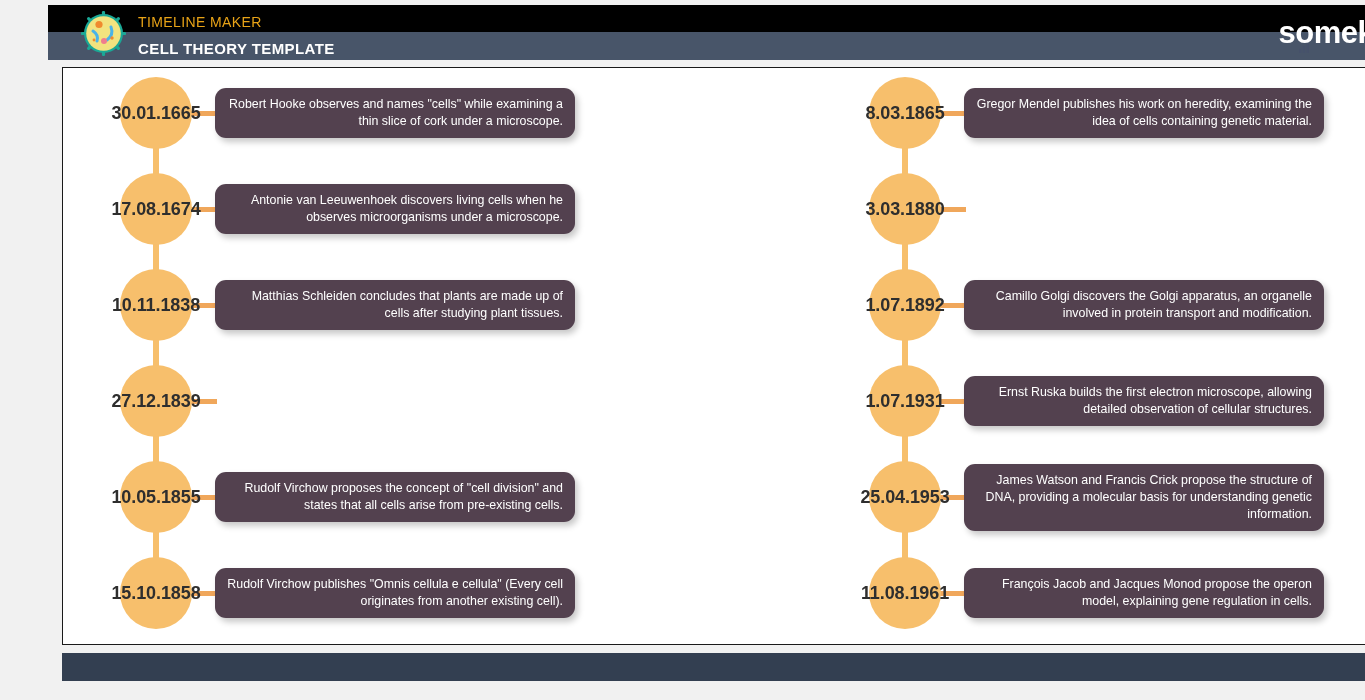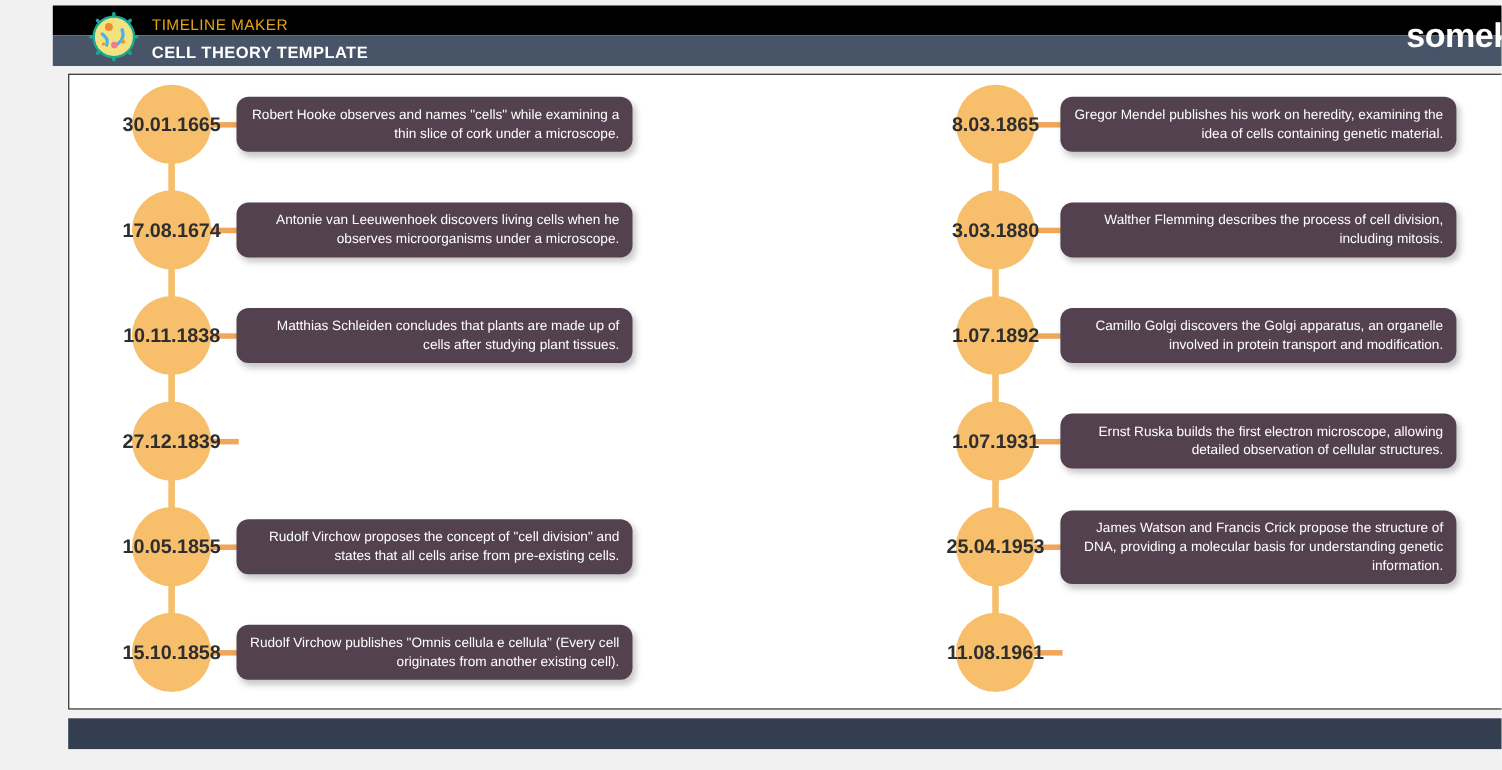--- a/index.html
+++ b/index.html
@@ -287,23 +287,20 @@
           <span class="t-date">8.03.1865</span>
         </div>
         <div class="t-card" style="top: 20px;">
           <div class="t-text">Gregor Mendel publishes his work on heredity, examining the idea of cells containing genetic material.</div>
         </div>
         <div class="t-vline" style="top: 173px; height: 32px;"></div>
         <div class="t-connector" style="top: 139px;"></div>
         <div class="t-circle" style="top: 105px;">
           <span class="t-date">3.03.1880</span>
         </div>
-        <div class="t-card" style="top: 116px;">
-          <div class="t-text">Walther Flemming describes the process of cell division, including mitosis.</div>
-        </div>
         <div class="t-vline" style="top: 269px; height: 32px;"></div>
         <div class="t-connector" style="top: 235px;"></div>
         <div class="t-circle" style="top: 201px;">
           <span class="t-date">1.07.1892</span>
         </div>
         <div class="t-card" style="top: 212px;">
           <div class="t-text">Camillo Golgi discovers the Golgi apparatus, an organelle involved in protein transport and modification.</div>
         </div>
         <div class="t-vline" style="top: 365px; height: 32px;"></div>
         <div class="t-connector" style="top: 331px;"></div>
@@ -318,18 +315,21 @@
         <div class="t-circle" style="top: 393px;">
           <span class="t-date">25.04.1953</span>
         </div>
         <div class="t-card" style="top: 395.5px;">
           <div class="t-text">James Watson and Francis Crick propose the structure of DNA, providing a molecular basis for understanding genetic information.</div>
         </div>
         <div class="t-connector" style="top: 523px;"></div>
         <div class="t-circle" style="top: 489px; align-items: center;">
           <span class="t-date">11.08.1961</span>
         </div>
+        <div class="t-card" style="top: 500px;">
+          <div class="t-text">François Jacob and Jacques Monod propose the operon model, explaining gene regulation in cells.</div>
+        </div>
       </div>
   </div>
 
   <div class="footer-bar"></div>
 
 </div>
 
 </body></html>

